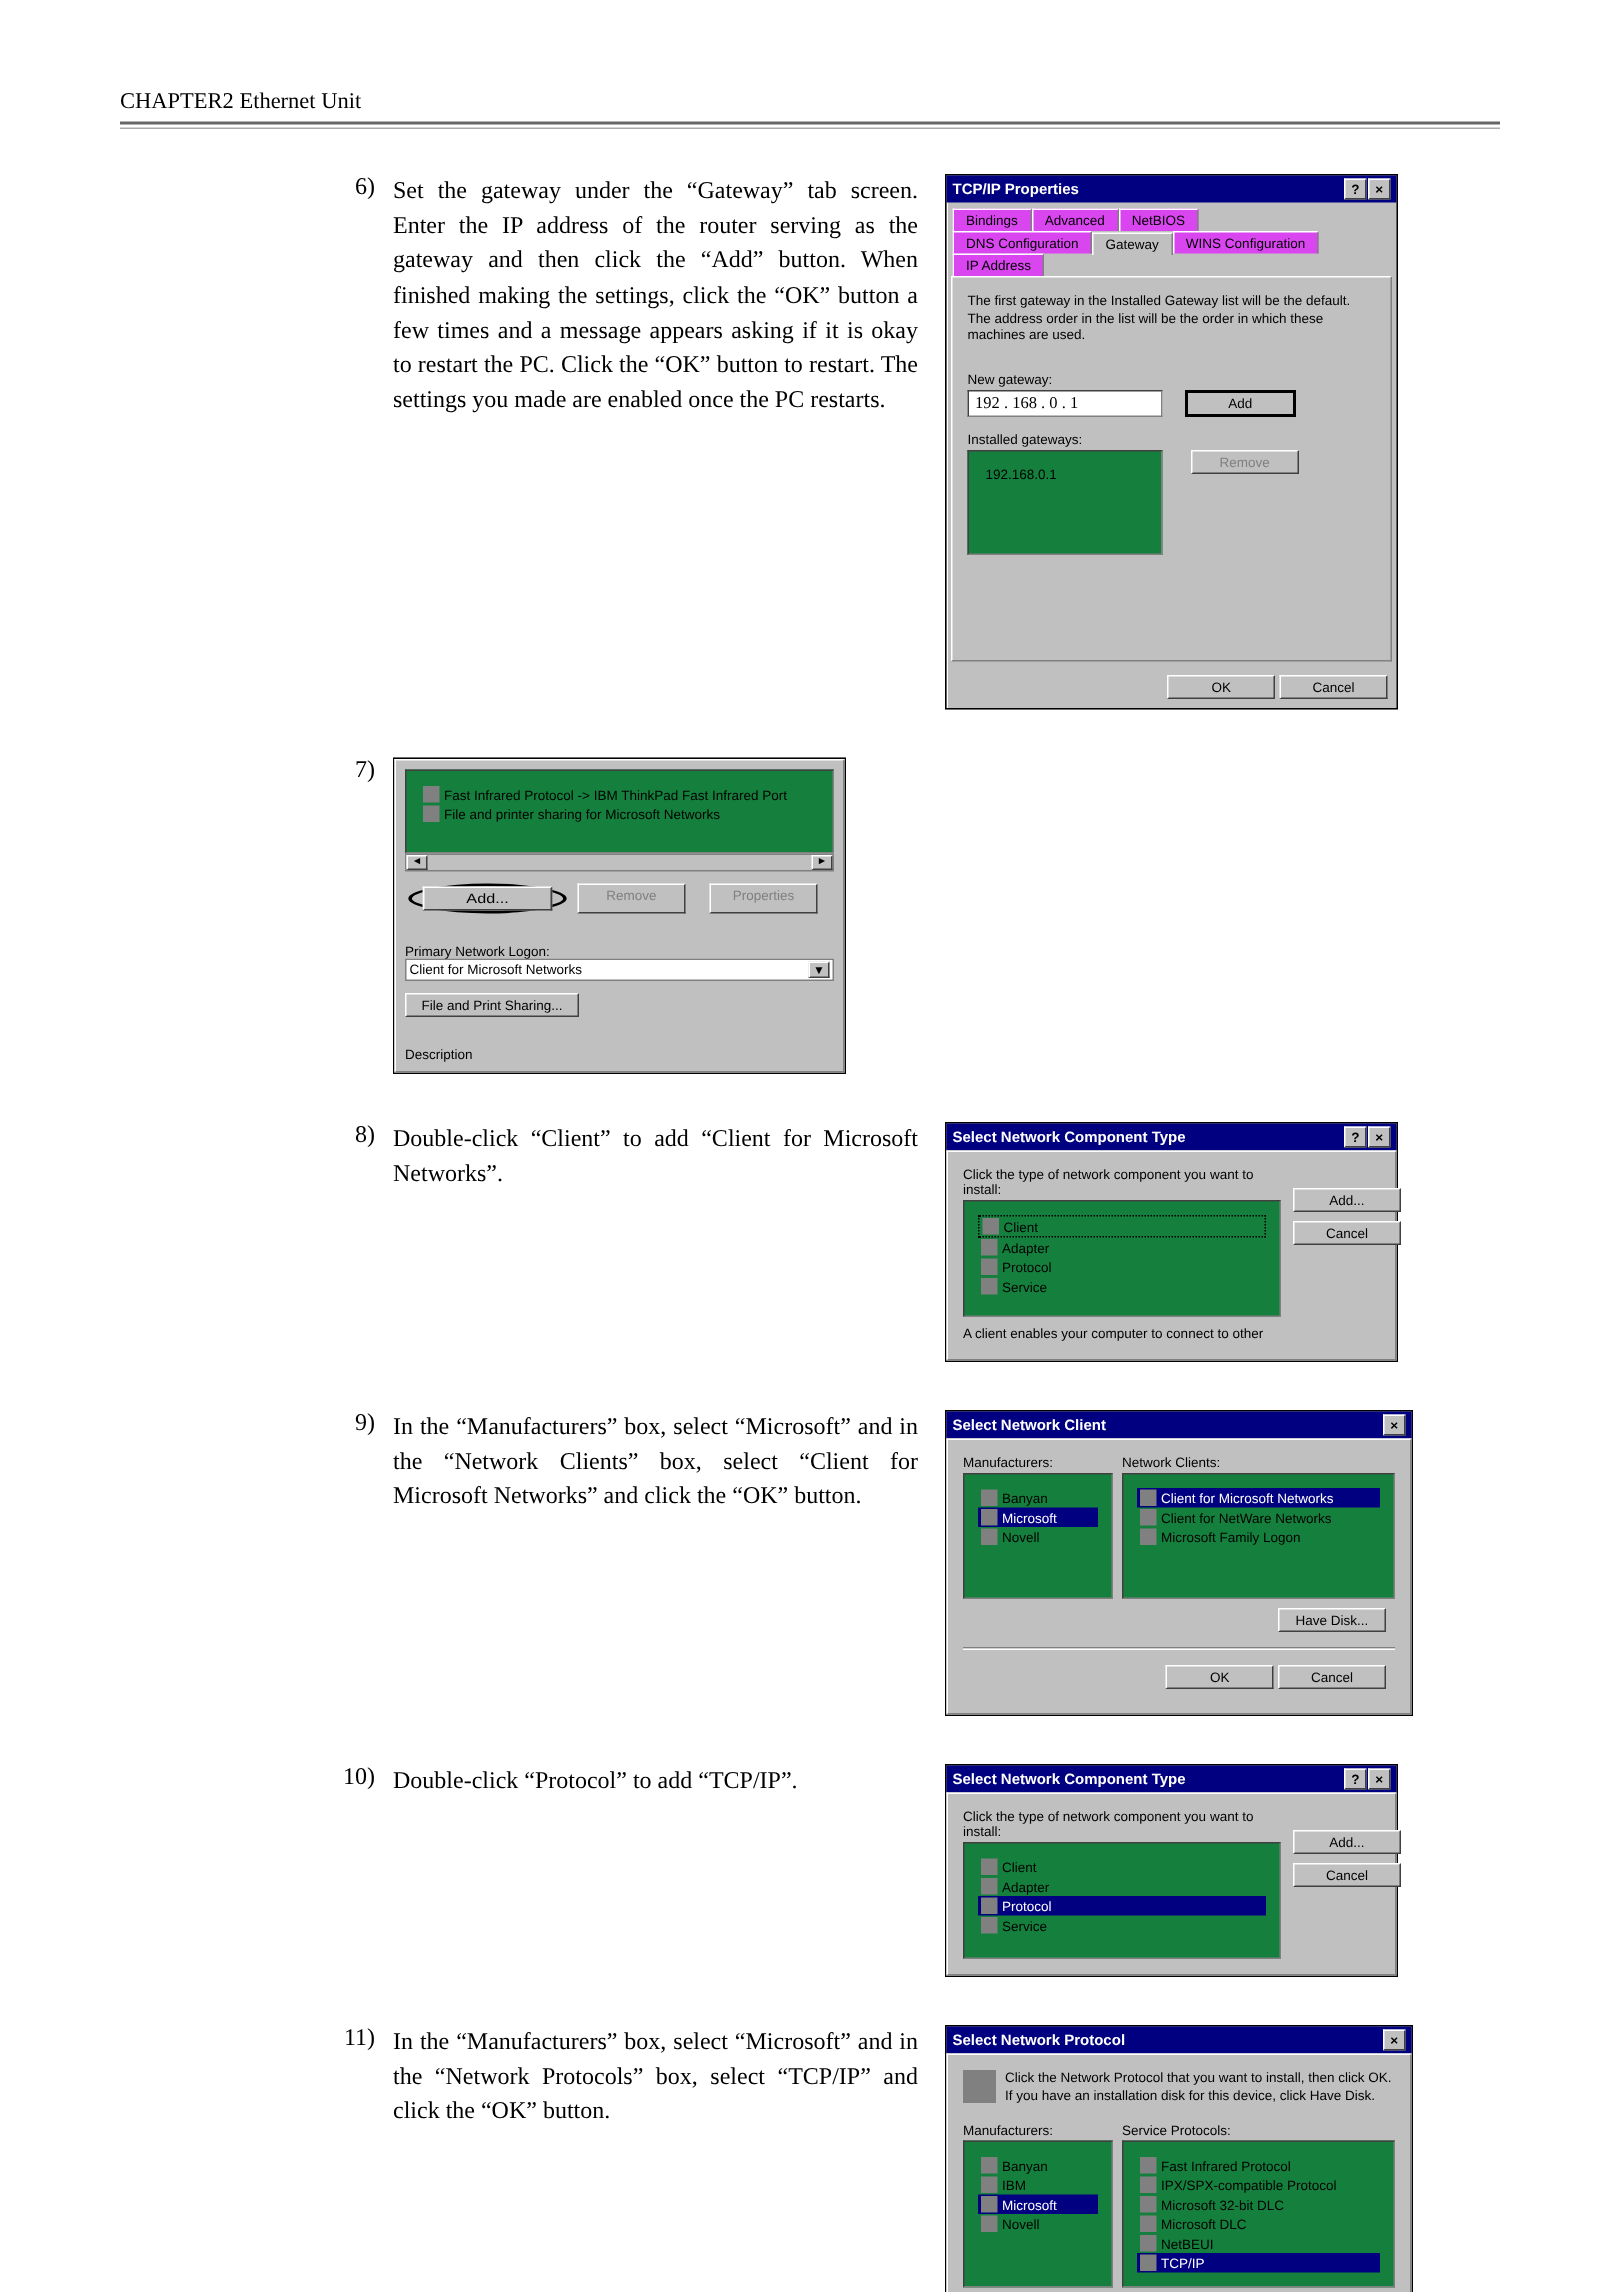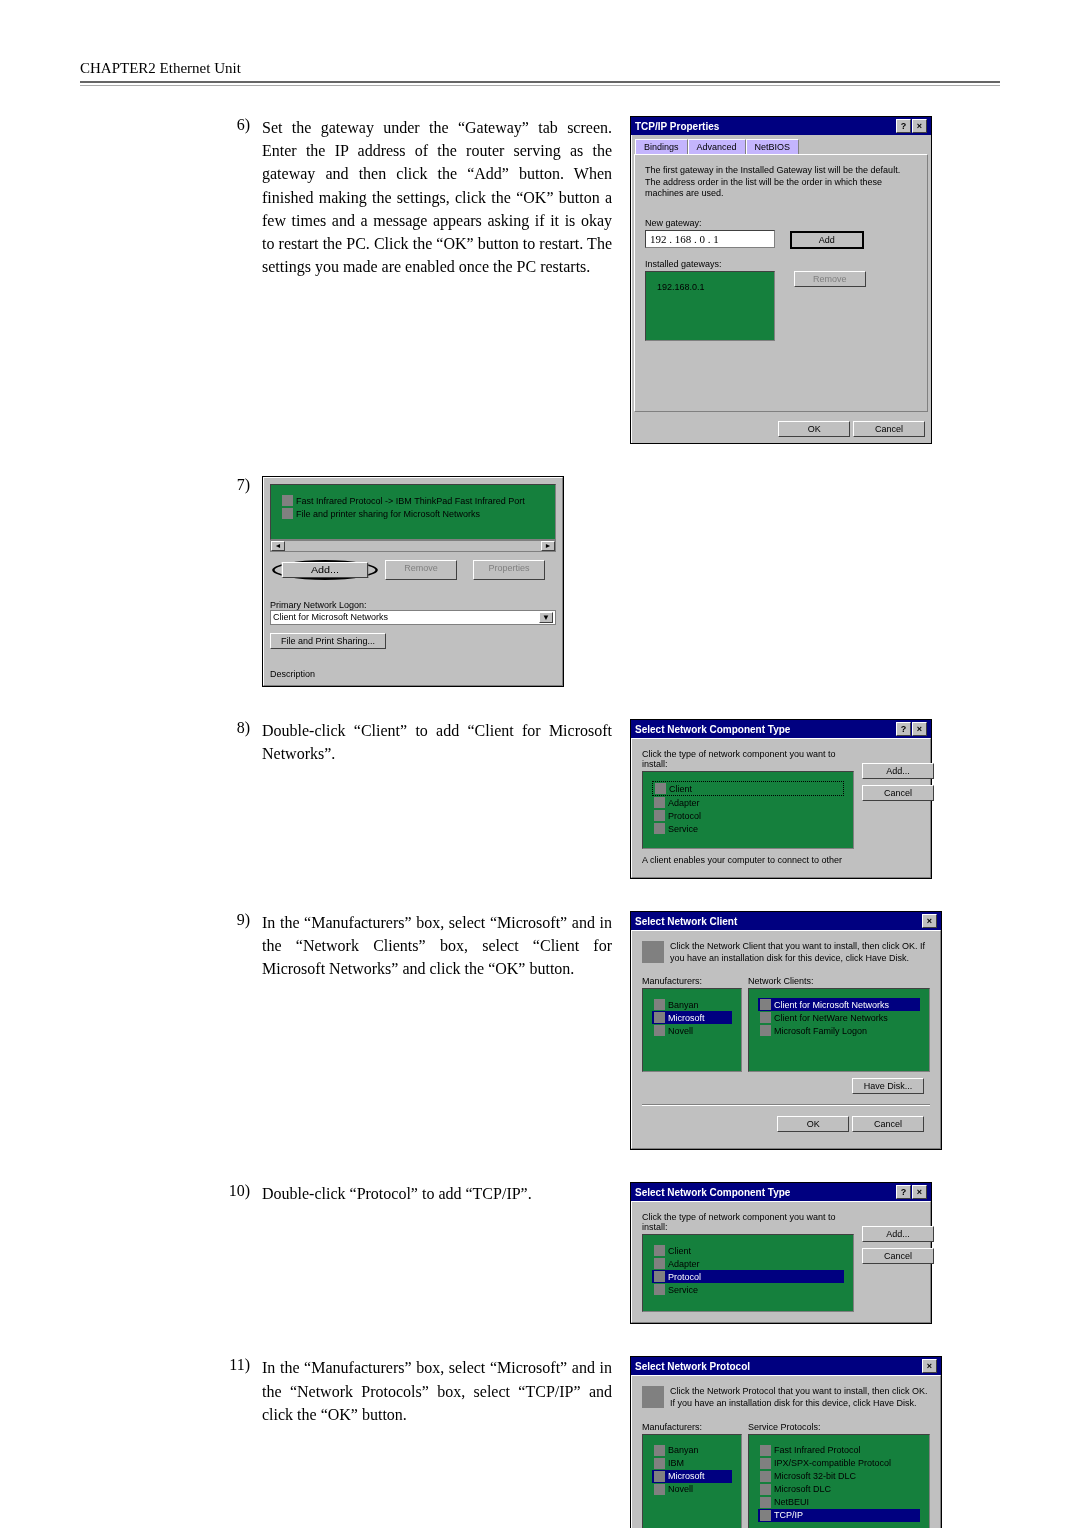--- a/index.html
+++ b/index.html
@@ -79,21 +79,21 @@
       border: 1px solid #fff;
       border-right-color: #404040;
       border-bottom-color: #404040;
     }
     .tabs {
       display: flex;
       flex-wrap: wrap;
       padding: 4px 4px 0 4px;
     }
     .tab {
-      background: #c4b5fd;
+      background: #d946ef;
       border: 1px solid #808080;
       border-top-color: #fff;
       border-left-color: #fff;
       border-bottom: none;
       padding: 2px 8px;
       font-size: 9px;
       margin-right: 0;
     }
     .tab.active {
       background: #c0c0c0;
@@ -247,20 +247,26 @@
         <span>TCP/IP Properties</span>
         <div class="controls">
           <span>?</span>
           <span>×</span>
         </div>
       </div>
       <div class="tabs">
         <div class="tab">Bindings</div>
         <div class="tab">Advanced</div>
         <div class="tab">NetBIOS</div>
+      </div>
+      <div class="tabs" style="padding-top:0">
+        <div class="tab">DNS Configuration</div>
+        <div class="tab active">Gateway</div>
+        <div class="tab">WINS Configuration</div>
+        <div class="tab">IP Address</div>
       </div>
       <div class="dialog-body">
         <div class="info-text">The first gateway in the Installed Gateway list will be the default. The address order in the list will be the order in which these machines are used.</div>
         <div class="field-group">
           <div class="field-label">New gateway:</div>
           <span class="text-input" style="width:120px">192 . 168 .  0  .  1</span>
           <span class="winbtn" style="margin-left:12px; border:2px solid #000">Add</span>
         </div>
         <div class="field-group">
           <div class="field-label">Installed gateways:</div>
@@ -364,24 +370,20 @@
   <div class="step-text">In the “Manufacturers” box, select “Microsoft” and in the “Network Clients” box, select “Client for Microsoft Networks” and click the “OK” button.</div>
   <div class="step-img">
     <div class="dialog" style="width:310px">
       <div class="titlebar">
         <span>Select Network Client</span>
         <div class="controls">
             <span>×</span>
           </div>
       </div>
       <div class="dialog-body" style="margin:0">
-        <div style="display:flex; gap:6px; margin-bottom:12px">
-          <span class="icon-sq" style="width:22px;height:22px"></span>
-          <div class="info-text" style="margin:0">Click the Network Client that you want to install, then click OK. If you have an installation disk for this device, click Have Disk.</div>
-        </div>
         <div class="two-col">
           <div class="col" style="flex:0 0 100px">
             <div class="col-label">Manufacturers:</div>
             <div class="listbox" style="height:64px">
               <div class="item">
                   <span class="icon-sq"></span>
                   <span>Banyan</span>
                 </div>
               <div class="item selected">
                   <span class="icon-sq"></span>

